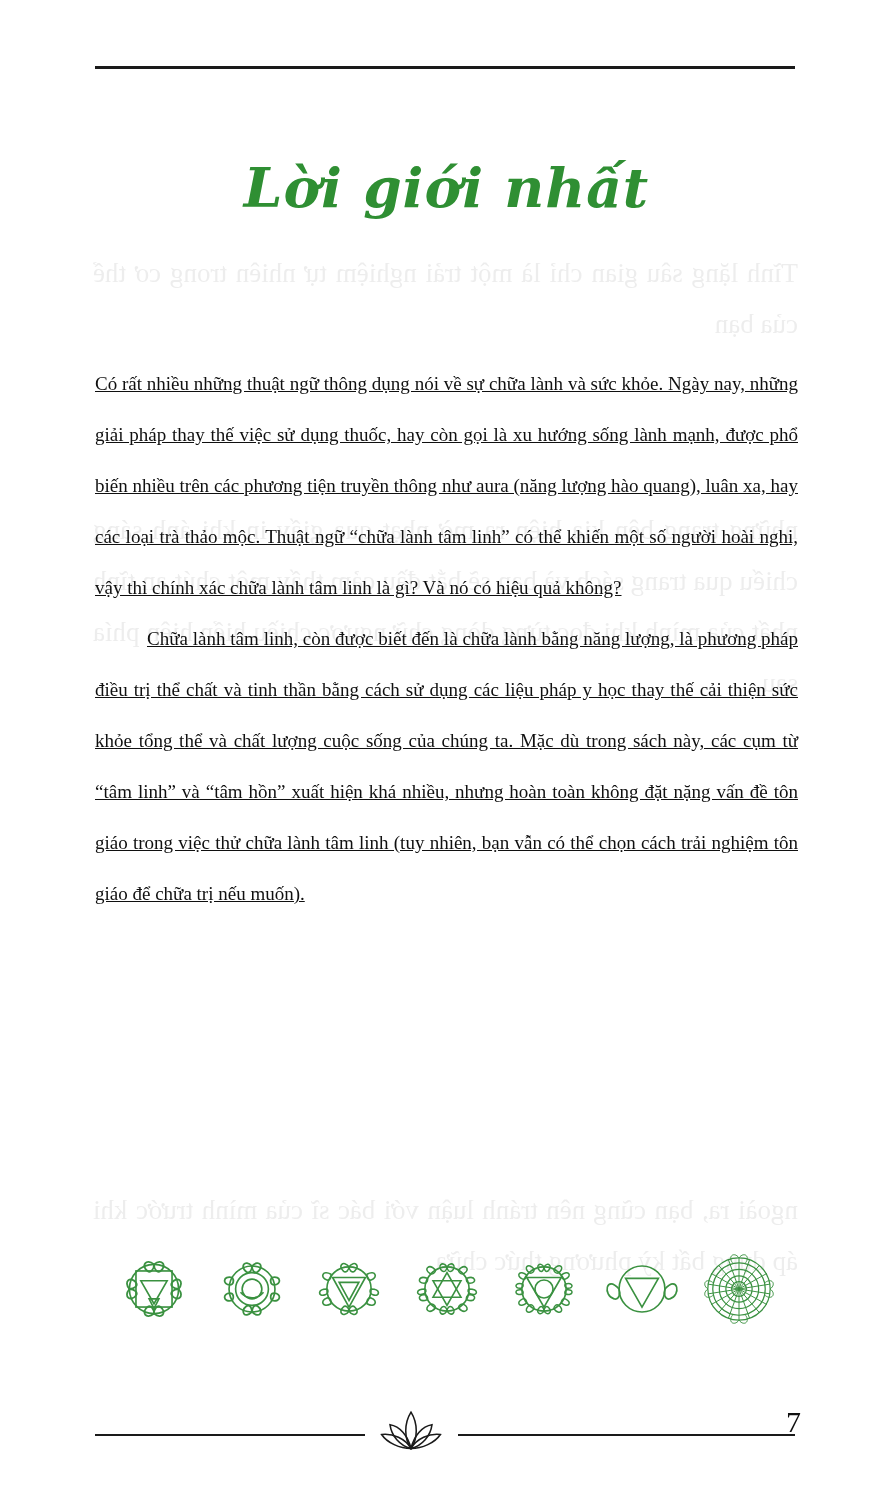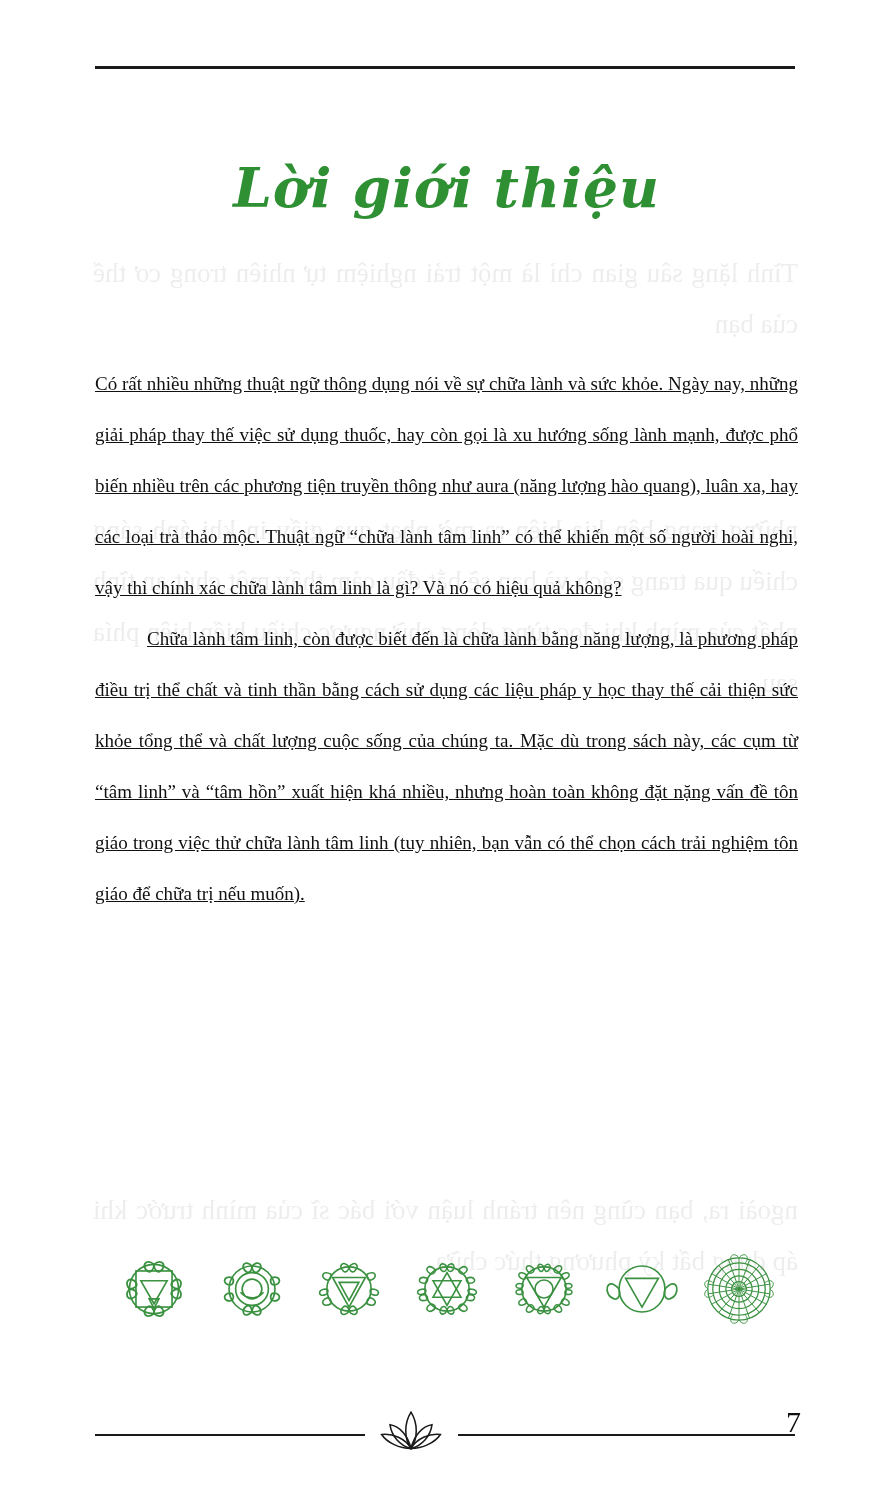--- a/index.html
+++ b/index.html
@@ -150,21 +150,21 @@
 <div class="page">
 
   <div class="top-rule"></div>
 
   <div class="ghost-layer">
     <div class="ghost-block g1">Tĩnh lặng sâu gian chỉ là một trải nghiệm tự nhiên trong cơ thể của bạn</div>
     <div class="ghost-block g2">những trang bên kia hiện ra mờ nhạt qua giấy in khi ánh sáng chiếu qua trang sách và bạn sẽ bắt đầu cảm thấy một chút an tĩnh nhất của mình khi đọc từng dòng chữ ngược chiều hiển hiện phía sau</div>
     <div class="ghost-block g3">ngoài ra, bạn cũng nên tránh luận với bác sĩ của mình trước khi áp dụng bất kỳ phương thức chữa</div>
   </div>
 
-  <div class="chapter-title">Lời giới thiệu</div>
+  <div class="chapter-title">Lời giới nhất</div>
 
   <div class="body-text">
     <p>Có rất nhiều những thuật ngữ thông dụng nói về sự chữa lành và sức khỏe. Ngày nay, những giải pháp thay thế việc sử dụng thuốc, hay còn gọi là xu hướng sống lành mạnh, được phổ biến nhiều trên các phương tiện truyền thông như aura (năng lượng hào quang), luân xa, hay các loại trà thảo mộc. Thuật ngữ “chữa lành tâm linh” có thể khiến một số người hoài nghi, vậy thì chính xác chữa lành tâm linh là gì? Và nó có hiệu quả không?</p>
     <p class="indent">Chữa lành tâm linh, còn được biết đến là chữa lành bằng năng lượng, là phương pháp điều trị thể chất và tinh thần bằng cách sử dụng các liệu pháp y học thay thế cải thiện sức khỏe tổng thể và chất lượng cuộc sống của chúng ta. Mặc dù trong sách này, các cụm từ “tâm linh” và “tâm hồn” xuất hiện khá nhiều, nhưng hoàn toàn không đặt nặng vấn đề tôn giáo trong việc thử chữa lành tâm linh (tuy nhiên, bạn vẫn có thể chọn cách trải nghiệm tôn giáo để chữa trị nếu muốn).</p>
   </div>
 
   <div class="chakra-row">
 
     <svg class="chakra" viewBox="0 0 100 100">
       <g fill="none" stroke="#3a9140" stroke-width="2">

